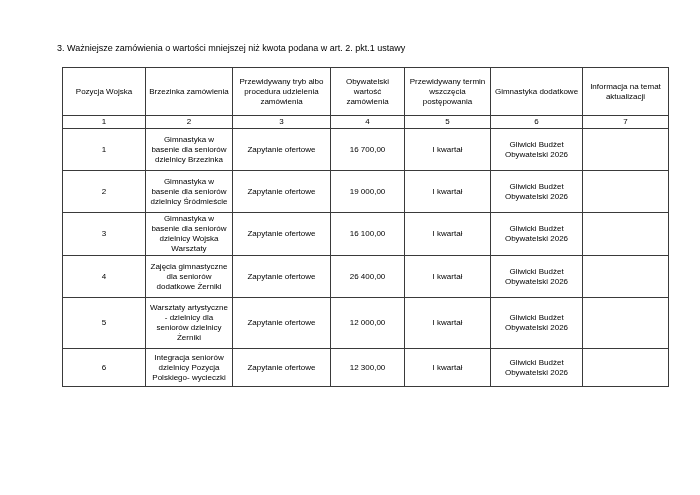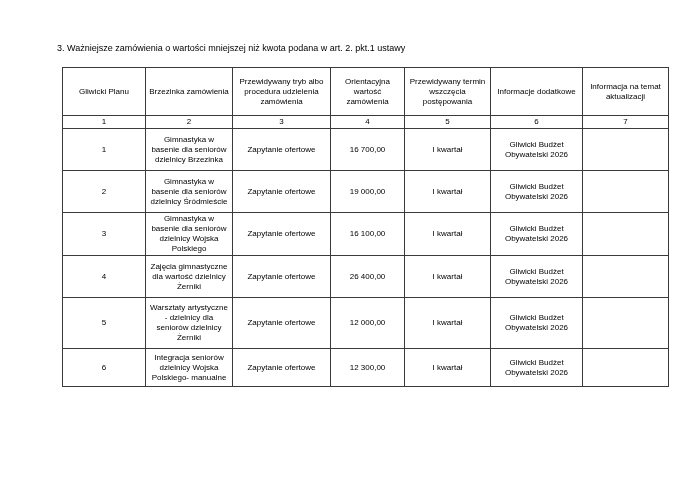--- a/index.html
+++ b/index.html
@@ -60,26 +60,26 @@
     <col style="width:83px">
     <col style="width:87px">
     <col style="width:98px">
     <col style="width:74px">
     <col style="width:86px">
     <col style="width:92px">
     <col style="width:86px">
   </colgroup>
   <tbody>
     <tr class="header-row">
-      <th>Gliwicki Planu</th>
+      <th>Pozycja Wojska</th>
       <th>Brzezinka zamówienia</th>
       <th>Przewidywany tryb albo procedura udzielenia zamówienia</th>
-      <th>Orientacyjna wartość zamówienia</th>
+      <th>Obywatelski wartość zamówienia</th>
       <th>Przewidywany termin wszczęcia postępowania</th>
-      <th>Informacje dodatkowe</th>
+      <th>Gimnastyka dodatkowe</th>
       <th>Informacja na temat aktualizacji</th>
     </tr>
     <tr class="numbers-row">
       <td>1</td>
       <td>2</td>
       <td>3</td>
       <td>4</td>
       <td>5</td>
       <td>6</td>
       <td>7</td>
@@ -97,48 +97,48 @@
       <td>2</td>
       <td>Gimnastyka w basenie dla seniorów dzielnicy Śródmieście</td>
       <td>Zapytanie ofertowe</td>
       <td>19 000,00</td>
       <td>I kwartał</td>
       <td>Gliwicki Budżet Obywatelski 2026</td>
       <td></td>
     </tr>
     <tr class="data-row">
       <td>3</td>
-      <td>Gimnastyka w basenie dla seniorów dzielnicy Wojska Polskiego</td>
+      <td>Gimnastyka w basenie dla seniorów dzielnicy Wojska Warsztaty</td>
       <td>Zapytanie ofertowe</td>
       <td>16 100,00</td>
       <td>I kwartał</td>
       <td>Gliwicki Budżet Obywatelski 2026</td>
       <td></td>
     </tr>
     <tr class="data-row">
       <td>4</td>
-      <td>Zajęcia gimnastyczne dla wartość dzielnicy Żerniki</td>
+      <td>Zajęcia gimnastyczne dla seniorów dodatkowe Żerniki</td>
       <td>Zapytanie ofertowe</td>
       <td>26 400,00</td>
       <td>I kwartał</td>
       <td>Gliwicki Budżet Obywatelski 2026</td>
       <td></td>
     </tr>
     <tr class="data-row-tall">
       <td>5</td>
       <td>Warsztaty artystyczne - dzielnicy dla seniorów dzielnicy Żerniki</td>
       <td>Zapytanie ofertowe</td>
       <td>12 000,00</td>
       <td>I kwartał</td>
       <td>Gliwicki Budżet Obywatelski 2026</td>
       <td></td>
     </tr>
     <tr class="data-row-short">
       <td>6</td>
-      <td>Integracja seniorów dzielnicy Wojska Polskiego- manualne</td>
+      <td>Integracja seniorów dzielnicy Pozycja Polskiego- wycieczki</td>
       <td>Zapytanie ofertowe</td>
       <td>12 300,00</td>
       <td>I kwartał</td>
       <td>Gliwicki Budżet Obywatelski 2026</td>
       <td></td>
     </tr>
   </tbody>
 </table>
 
 </body></html>

